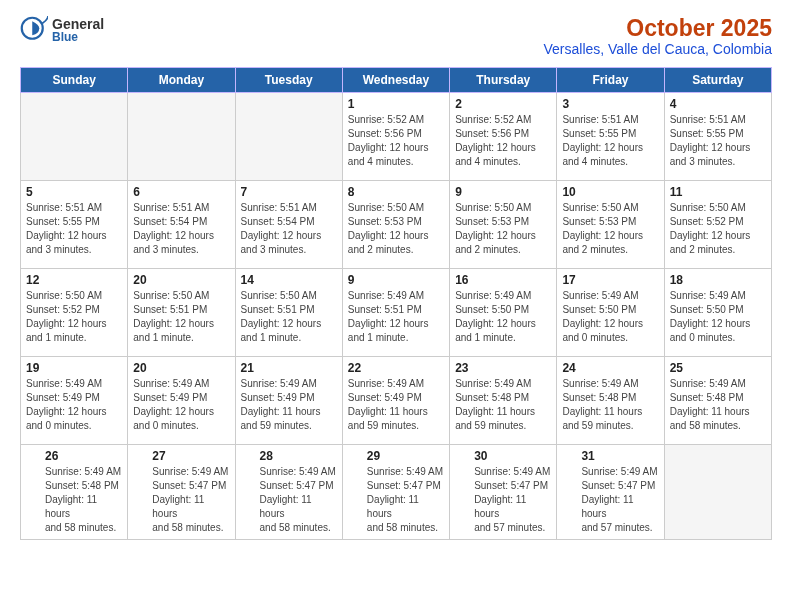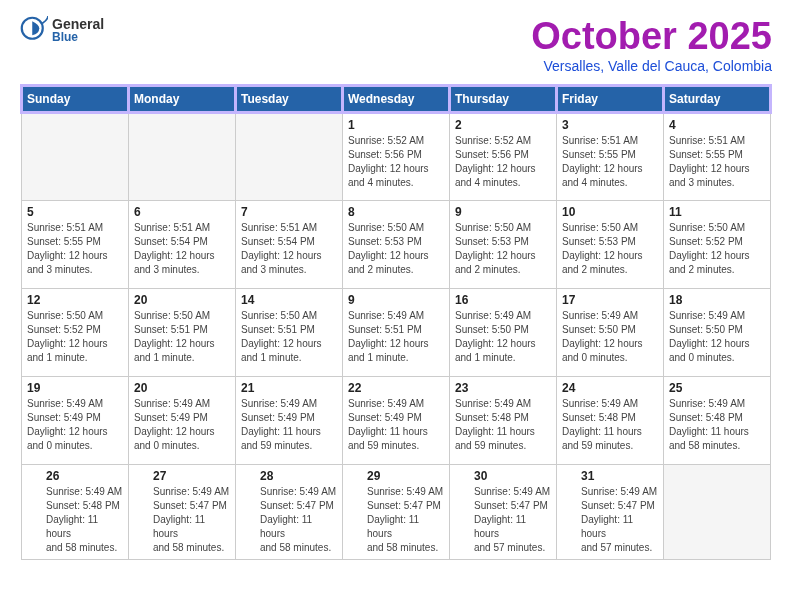--- a/index.html
+++ b/index.html
@@ -44,44 +44,44 @@
     }
     .logo-icon {
       width: 28px;
       height: 28px;
       margin-right: 4px;
     }
     .title-block {
       text-align: right;
     }
     .calendar-title {
-      font-size: 38px;
-      font-weight: bold;
-      color: #a21caf;
+      font-size: 23px;
+      font-weight: bold;
+      color: #c2410c;
       line-height: 1.1;
     }
     .calendar-subtitle {
       font-size: 14px;
       color: #1d4ed8;
     }
     .calendar {
       flex: 1;
       border: 1px solid #ccc;
       border-collapse: collapse;
       width: 100%;
       table-layout: fixed;
     }
     .calendar th {
       background-color: #2563a8;
       color: #fff;
       font-size: 12px;
       font-weight: bold;
       padding: 5px 4px;
-      text-align: left;
-      border: 3px solid #c4b5fd;
+      text-align: center;
+      border: 1px solid #c4b5fd;
     }
     .calendar td {
       border: 1px solid #ccc;
       vertical-align: top;
       padding: 4px 5px;
       font-size: 9.5px;
       color: #333;
       background: #fff;
       height: 88px;
     }

